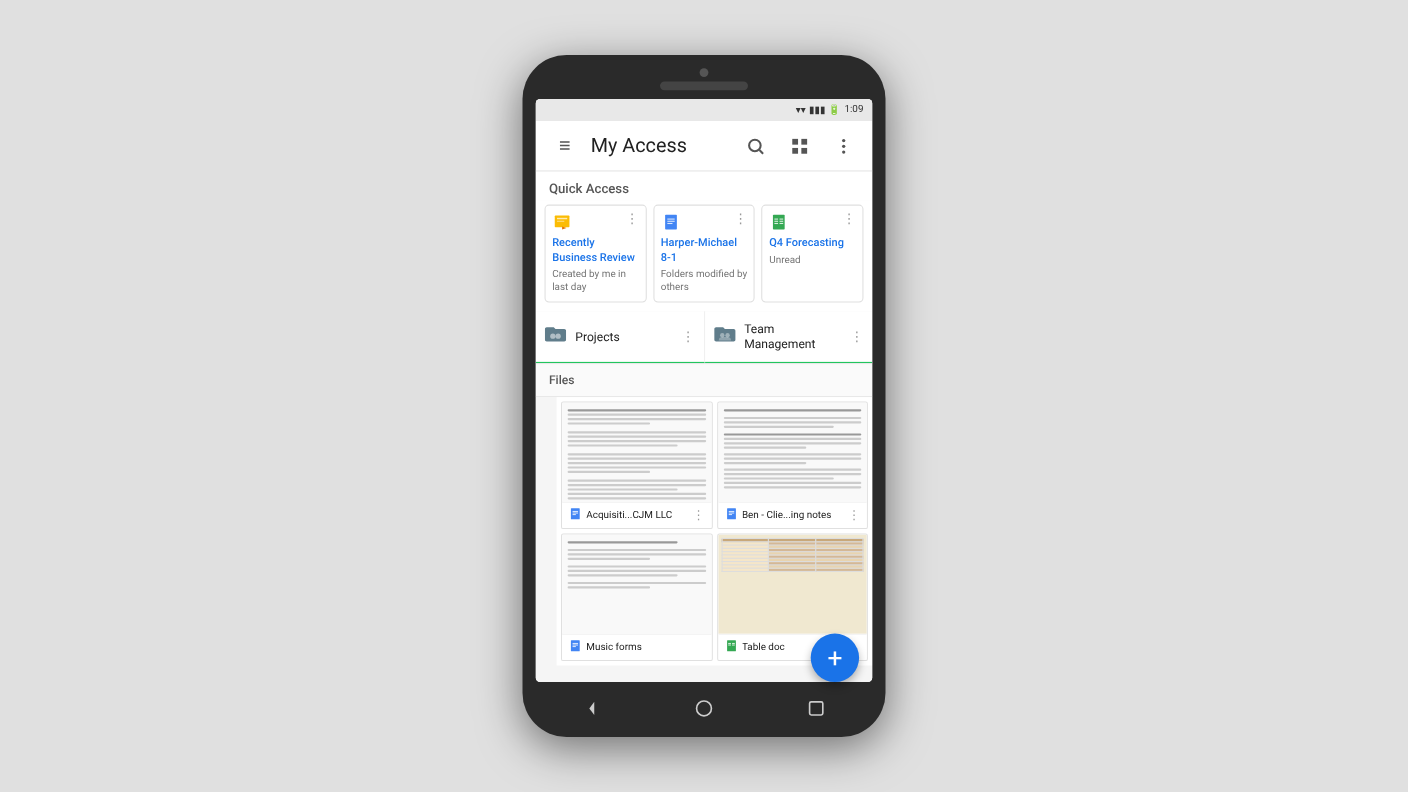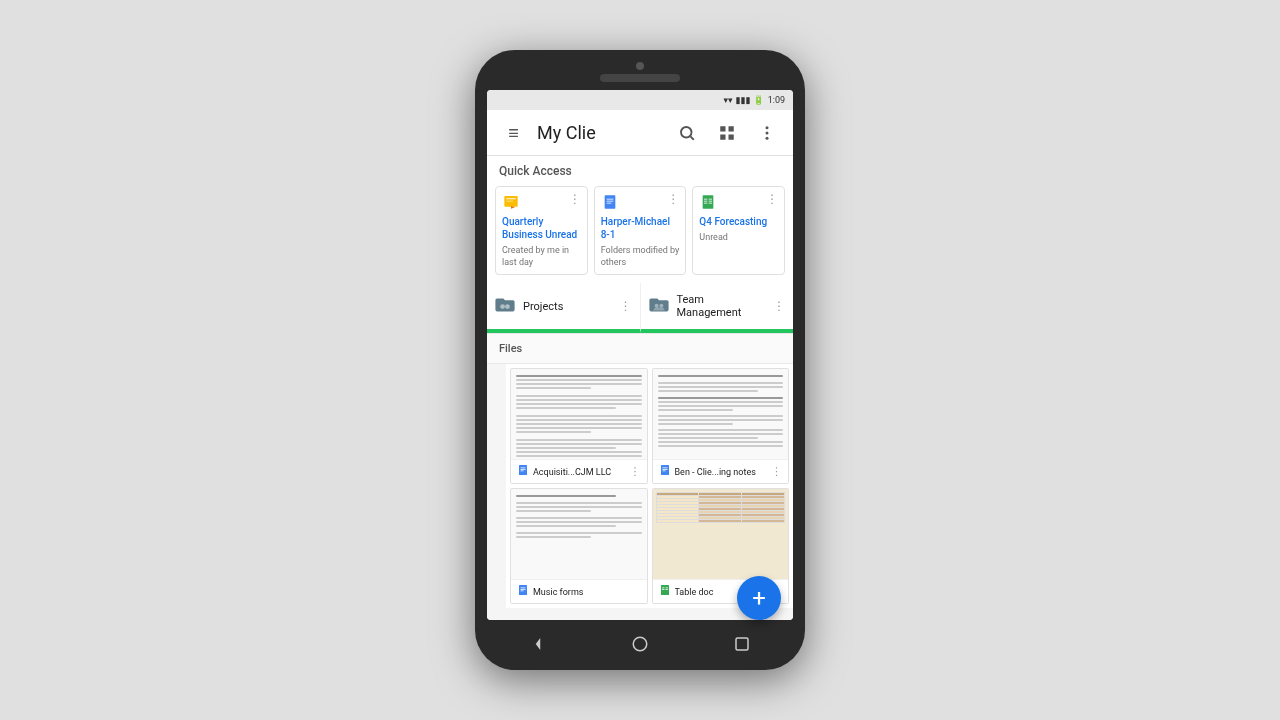--- a/index.html
+++ b/index.html
@@ -197,21 +197,21 @@
     .folder-row {
       display: flex;
       background: #fff;
     }
     .folder-item {
       flex: 1;
       display: flex;
       align-items: center;
       padding: 10px 8px;
       gap: 8px;
-      border-bottom: 4px solid #22c55e;
+      border-bottom: 1px solid #22c55e;
       position: relative;
     }
     .folder-item:first-child {
       border-right: 1px solid #f0f0f0;
     }
     .folder-icon {
       font-size: 18px;
     }
     .folder-name {
       flex: 1;
@@ -334,21 +334,21 @@
         <span>▮▮▮</span>
         <span>🔋</span>
         <span>1:09</span>
       </div>
     </div>
 
     <div class="app-bar">
       <div class="icon-btn">
         <span style="font-size:18px; font-weight:bold; letter-spacing:-1px;">≡</span>
       </div>
-      <span class="app-bar-title">My Clie</span>
+      <span class="app-bar-title">My Access</span>
       <div class="icon-btn">
         <svg width="18" height="18" viewBox="0 0 24 24" fill="none" stroke="#555" stroke-width="2.5">
           <circle cx="11" cy="11" r="7"></circle>
             <line x1="16.5" y1="16.5" x2="21" y2="21"></line>
         </svg>
       </div>
       <div class="icon-btn">
         <svg width="18" height="18" viewBox="0 0 24 24" fill="#555">
           <rect x="3" y="3" width="7" height="7"></rect>
             <rect x="14" y="3" width="7" height="7"></rect>
@@ -377,21 +377,21 @@
             <div class="qa-icon">
               <svg width="16" height="16" viewBox="0 0 24 24">
                 <rect x="2" y="3" width="20" height="16" rx="1" fill="#fbbc04"></rect>
                 <rect x="5" y="6" width="14" height="2" fill="#fff" opacity="0.7"></rect>
                 <rect x="5" y="10" width="10" height="1.5" fill="#fff" opacity="0.5"></rect>
                 <polygon points="12,18 18,20 12,22" fill="#e37400"></polygon>
               </svg>
             </div>
             <span class="qa-more">⋮</span>
           </div>
-          <div class="qa-name">Quarterly Business Unread</div>
+          <div class="qa-name">Recently Business Review</div>
           <div class="qa-meta">Created by me in last day</div>
         </div>
 
         <div class="qa-card">
           <div class="qa-card-header">
             <div class="qa-icon">
               <svg width="16" height="16" viewBox="0 0 24 24">
                 <rect x="4" y="2" width="16" height="20" rx="1" fill="#4285f4"></rect>
                 <rect x="7" y="7" width="10" height="1.5" fill="#fff" opacity="0.8"></rect>
                 <rect x="7" y="10" width="10" height="1.5" fill="#fff" opacity="0.8"></rect>

